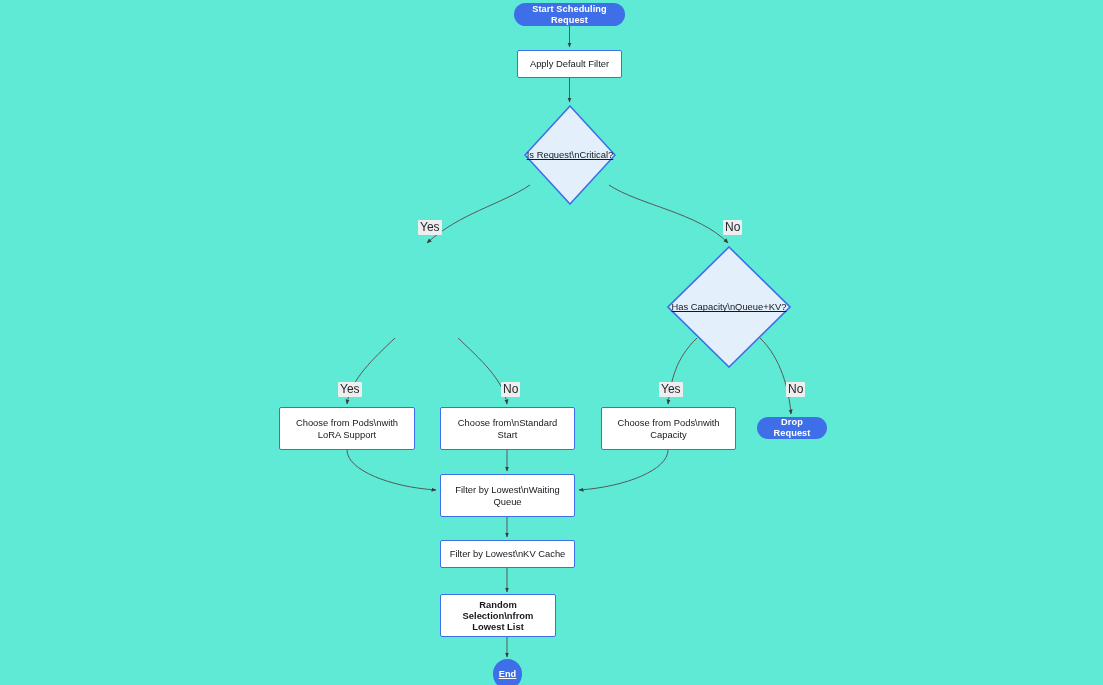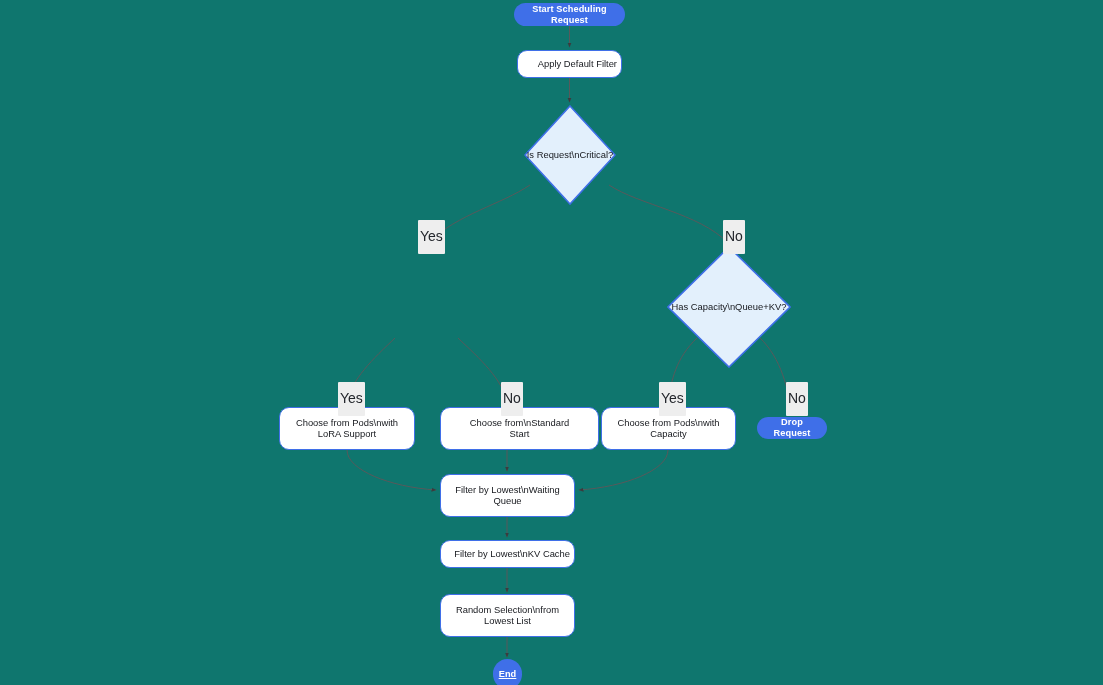--- a/index.html
+++ b/index.html
@@ -9,21 +9,21 @@
     background: #ffffff;
     width: 1103px;
     height: 685px;
     overflow: hidden;
     font-family: "Liberation Sans", sans-serif;
   }
   #canvas {
     position: relative;
     width: 1103px;
     height: 685px;
-    background: #0f766e;
+    background: #5eead4;
   }
   #edges {
     position: absolute;
     left: 0;
     top: 0;
     width: 1103px;
     height: 685px;
     pointer-events: none;
   }
   .node {
@@ -32,24 +32,23 @@
     display: flex;
     align-items: center;
     justify-content: center;
     text-align: center;
     line-height: 1.18;
     color: #16181d;
   }
   .node-process {
     border: 1.4px solid #3f6fe8;
     background: #ffffff;
-    border-radius: 10px;
+    border-radius: 2px;
     font-size: 9.4px;
-    padding: 10px 4px;
-    justify-content: flex-end;
+    padding: 0 4px;
   }
   .node-terminal {
     background: #3f6fe8;
     color: #ffffff;
     border-radius: 999px;
     font-size: 9.2px;
     font-weight: bold;
     letter-spacing: .1px;
     padding: 0 10px;
   }
@@ -61,27 +60,28 @@
   .node-decision .dia-shape {
     position: absolute;
     left: 0; top: 0;
     width: 100%;
     height: 100%;
   }
   .node-decision .dia-label {
     position: relative;
     z-index: 2;
     white-space: nowrap;
+    text-decoration: underline;
   }
   .edge-label {
     position: absolute;
-    font-size: 14px;
+    font-size: 12px;
     color: #23262c;
     background: #eeeeee;
-    padding: 8px 2px;
+    padding: 0px 2px;
     border-radius: 1px;
     line-height: 1.25;
     white-space: nowrap;
   }
   .txt-line { display: block; }
 </style>
 </head>
 <body>
 
 <div id="canvas">
@@ -145,21 +145,21 @@
       <polygon points="62,1 123,61 62,121 1,61" fill="#e3f0fc" stroke="#3f6fe8" stroke-width="1.6"></polygon>
     </svg>
     <span class="dia-label">Has Capacity\nQueue+KV?</span>
   </div>
 
   <div class="node node-process" style="left:279px; top:407px; width:136px; height:43px; flex-direction:column;">
     <span class="txt-line">Choose from Pods\nwith</span>
     <span class="txt-line">LoRA Support</span>
   </div>
 
-  <div class="node node-process" style="left:440px; top:407px; width:159px; height:43px; flex-direction:column;">
+  <div class="node node-process" style="left:440px; top:407px; width:135px; height:43px; flex-direction:column;">
     <span class="txt-line">Choose from\nStandard</span>
     <span class="txt-line">Start</span>
   </div>
 
   <div class="node node-process" style="left:601px; top:407px; width:135px; height:43px; flex-direction:column;">
     <span class="txt-line">Choose from Pods\nwith</span>
     <span class="txt-line">Capacity</span>
   </div>
 
   <div class="node node-terminal" style="left:757px; top:417px; width:70px; height:22px;">
@@ -168,21 +168,21 @@
 
   <div class="node node-process" style="left:440px; top:474px; width:135px; height:43px; flex-direction:column;">
     <span class="txt-line">Filter by Lowest\nWaiting</span>
     <span class="txt-line">Queue</span>
   </div>
 
   <div class="node node-process" style="left:440px; top:540px; width:135px; height:28px;">
     <span>Filter by Lowest\nKV Cache</span>
   </div>
 
-  <div class="node node-process" style="left:440px; top:594px; width:135px; height:43px; flex-direction:column;">
+  <div class="node node-process" style="left:440px; top:594px; width:116px; height:43px; flex-direction:column;font-weight:bold;">
     <span class="txt-line">Random Selection\nfrom</span>
     <span class="txt-line">Lowest List</span>
   </div>
 
   <div class="node node-terminal" style="left:493px; top:659px; width:29px; height:30px;text-decoration:underline;">
     <span>End</span>
   </div>
 
   <div class="edge-label" style="left:418px; top:220px;">Yes</div>
   <div class="edge-label" style="left:723px; top:220px;">No</div>

